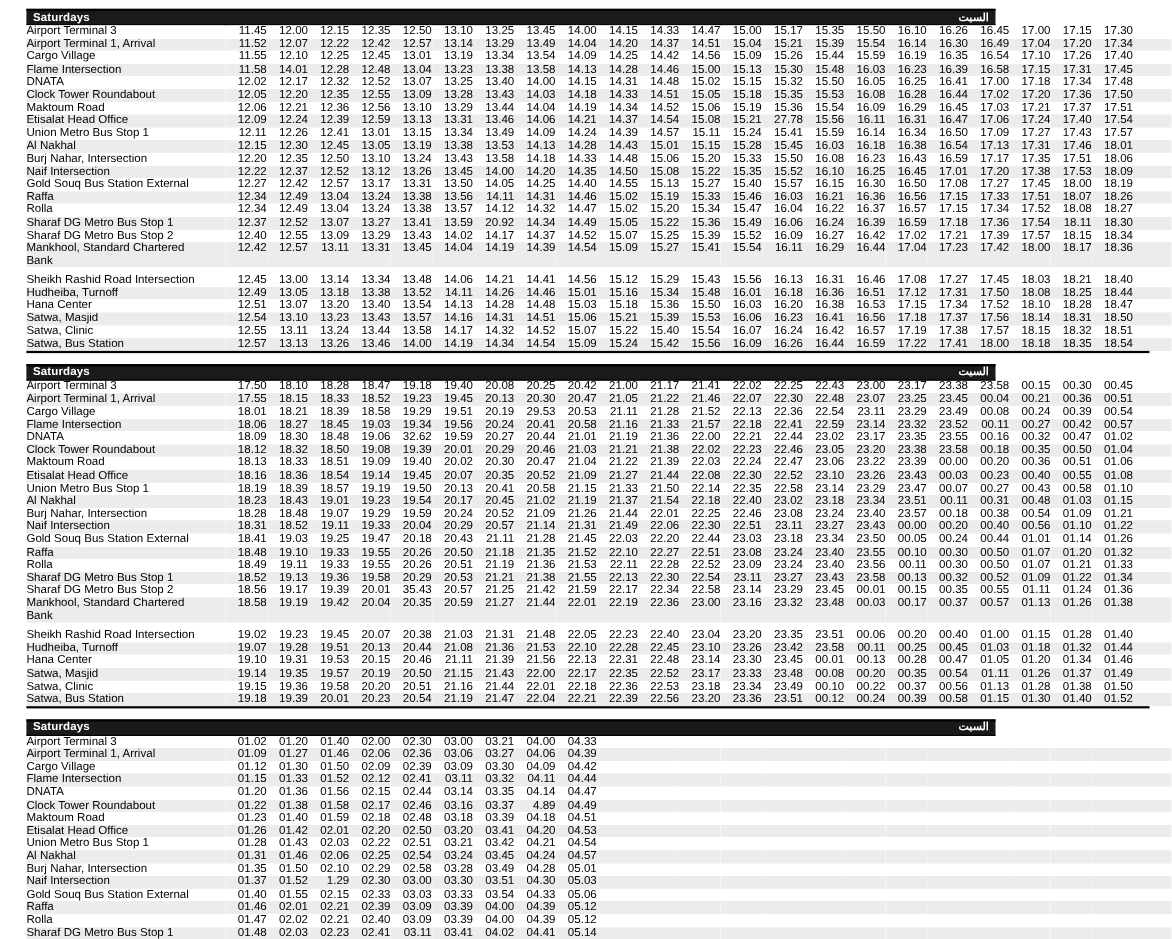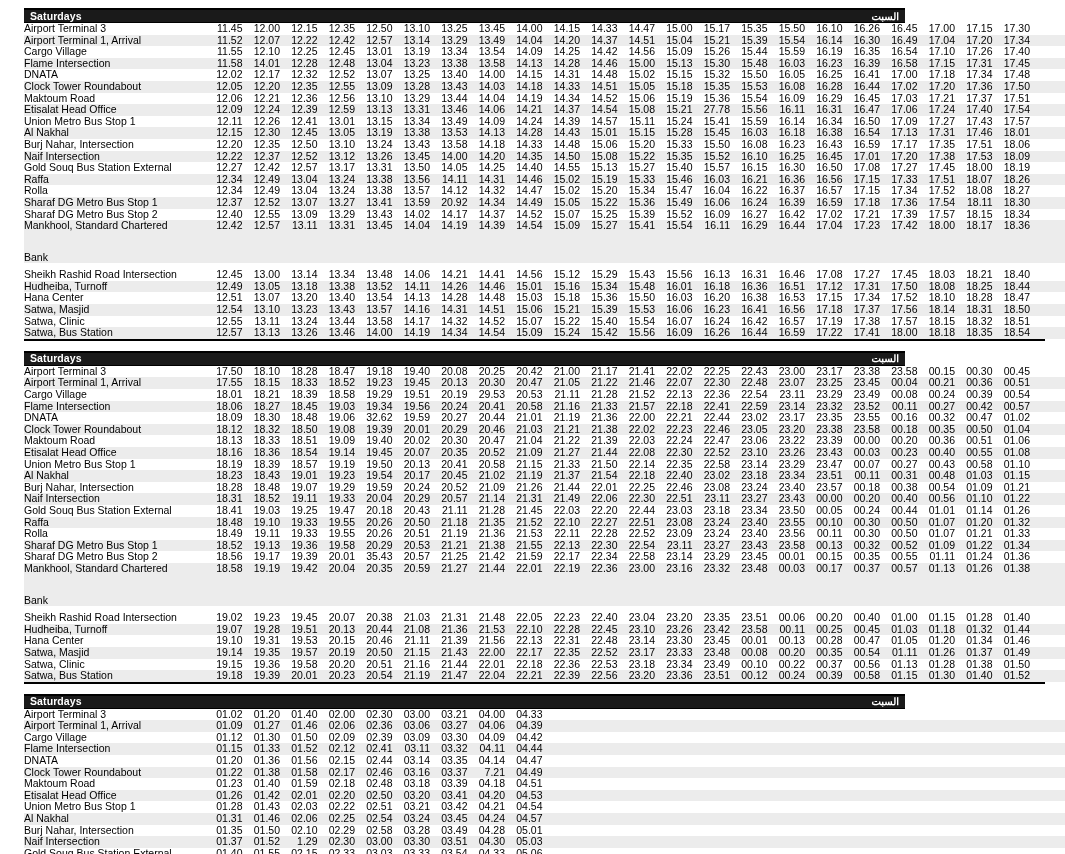--- a/index.html
+++ b/index.html
@@ -57,21 +57,21 @@
     overflow: hidden;
   }
   tr.zebra-a td { background: #ffffff; }
   tr.zebra-b td { background: #ececec; }
   td.stop-en {
     width: 181px;
     padding-left: 1px;
     text-align: left;
     font-size: 10.5px;
   }
-  td.stop-en .l2 { display: block; margin-top: 20px; }
+  td.stop-en .l2 { display: block; }
   td.time {
     width: 37.5px;
     text-align: right;
     padding-right: 7px;
     font-size: 10.5px;
     font-variant-numeric: tabular-nums;
   }
   td.stop-ar {
     text-align: right;
     direction: rtl;
@@ -1506,21 +1506,21 @@
           </tr>
           <tr class="zebra-b">
             <td class="stop-en">Clock Tower Roundabout</td>
             <td class="time">01.22</td>
             <td class="time">01.38</td>
             <td class="time">01.58</td>
             <td class="time">02.17</td>
             <td class="time">02.46</td>
             <td class="time">03.16</td>
             <td class="time">03.37</td>
-            <td class="time">7.21</td>
+            <td class="time">4.89</td>
             <td class="time">04.49</td>
             <td class="time"></td>
             <td class="time"></td>
             <td class="time"></td>
             <td class="time"></td>
             <td class="time"></td>
             <td class="time"></td>
             <td class="time"></td>
             <td class="time"></td>
             <td class="time"></td>

